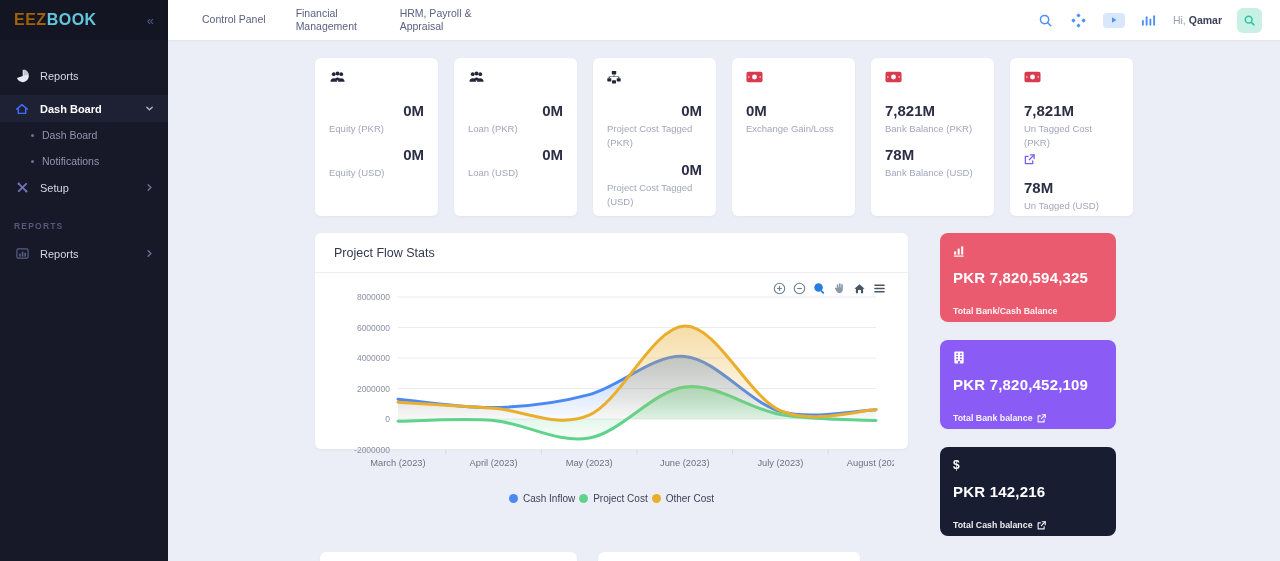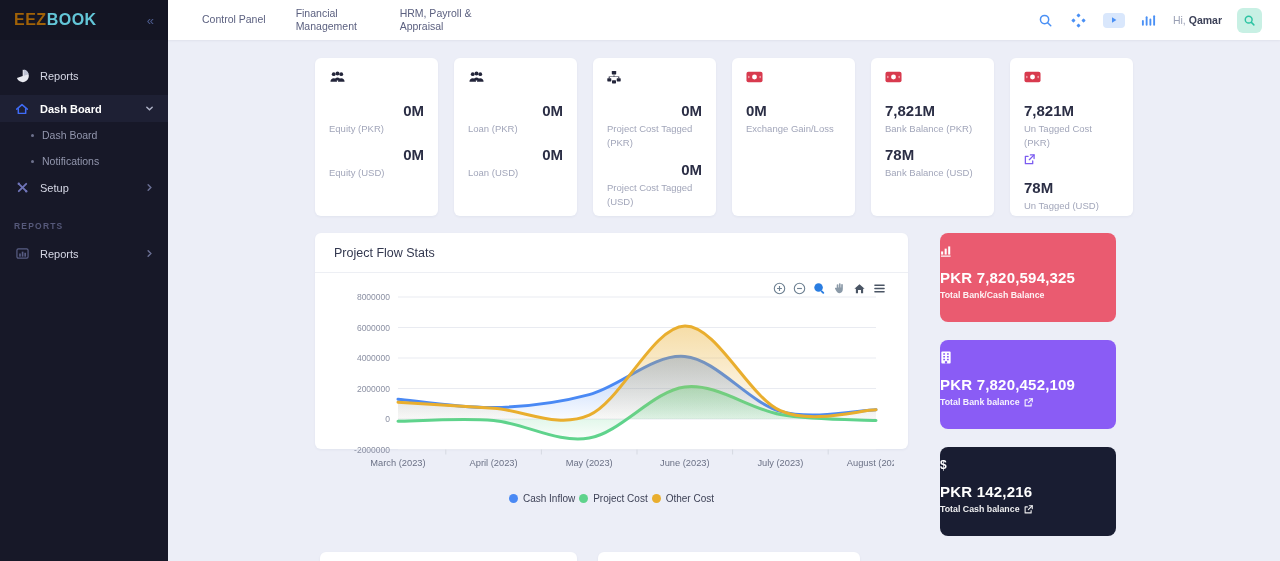--- a/index.html
+++ b/index.html
@@ -56,24 +56,24 @@
   .chart-panel { width:593px; height:216px; background:#ffffff; border-radius:6px; box-shadow:0 1px 3px rgba(25,30,70,.05); }
   .panel-header { height:40px; display:flex; align-items:center; padding:0 19px; font-size:12.5px; color:#33384f; border-bottom:1px solid #edeff4; }
   .chart-body { position:relative; padding:6px 13px 0; }
   .apx-toolbar { position:absolute; top:9px; right:22px; display:flex; align-items:center; gap:7px; }
   .apx-toolbar > span { cursor:pointer; display:flex; }
   .legend { display:flex; justify-content:center; align-items:center; gap:4px; margin-top:2px; }
   .legend-item { display:flex; align-items:center; gap:5px; font-size:10px; color:#3e4257; cursor:pointer; }
   .legend-dot { width:9px; height:9px; border-radius:50%; }
 
   .side-col { width:176px; display:flex; flex-direction:column; gap:18px; }
-  .sum-card { height:89px; border-radius:8px; padding:11px 0; color:#ffffff; }
+  .sum-card { height:89px; border-radius:8px; padding:11px 13px; color:#ffffff; }
   .sum-card .ico { height:14px; margin-bottom:11px; display:flex; }
   .sum-card .val { font-size:15px; font-weight:bold; letter-spacing:.2px; }
-  .sum-card .lbl { font-size:8.8px; font-weight:bold; margin-top:4px; opacity:.92; display:flex; align-items:center; gap:4px; }
+  .sum-card .lbl { font-size:8.8px; font-weight:bold; margin-top:20px; opacity:.92; display:flex; align-items:center; gap:4px; }
 
   
   .bottom-row { display:flex; gap:21px; margin-top:16px; padding-left:5px; }
   .partial-card { width:257px; height:30px; background:#ffffff; border-radius:6px 6px 0 0; box-shadow:0 1px 3px rgba(25,30,70,.05); }
 
   svg { display:block; }
 </style>
 </head>
 <body>
 

